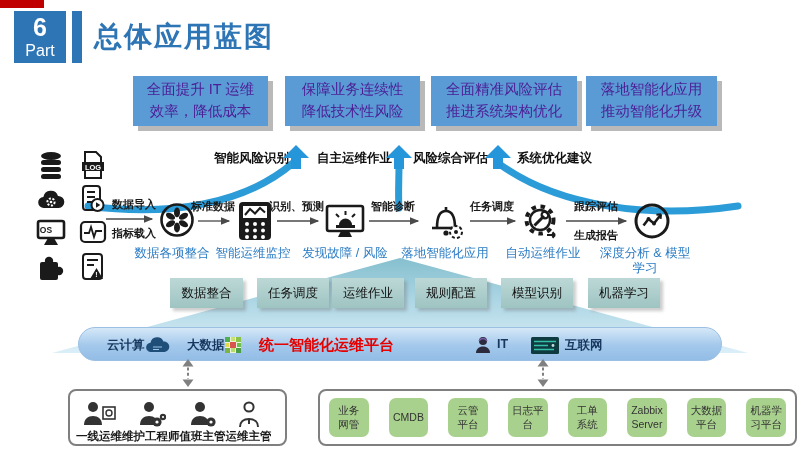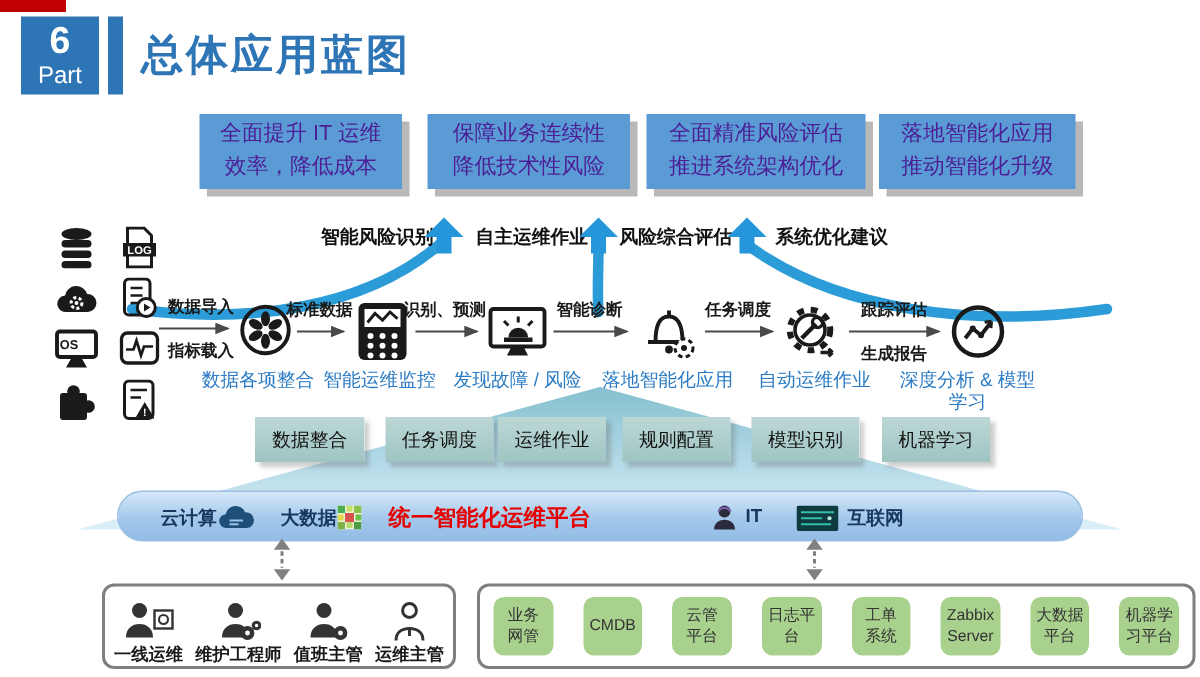--- a/index.html
+++ b/index.html
@@ -40,21 +40,21 @@
   .platform-bar{position:absolute;left:78px;top:327px;width:644px;height:34px;border-radius:17px;
                 background:linear-gradient(180deg,#D5E8F8,#A3C8EB 55%,#93BDE6);border:1px solid #9cc0e4;box-sizing:border-box}
   .pf-label{position:absolute;top:9px;font-size:12.5px;font-weight:bold;color:#17375E;white-space:nowrap}
   .pf-title{position:absolute;left:180px;width:200px;top:8px;text-align:left;font-size:15px;
             font-weight:bold;color:#E60000;white-space:nowrap}
 
   
   .varrow{position:absolute;width:14px;height:28px;top:359px}
   .panel{position:absolute;top:389px;height:57px;border:2px solid #7F7F7F;border-radius:8px;
          background:#fff;box-sizing:border-box}
-  .roles-panel{left:68px;width:236px;display:flex;justify-content:space-between;align-items:center;padding:10px 6px 0}
+  .roles-panel{left:68px;width:219px;display:flex;align-items:center;padding:10px 6px 0}
   .role{display:flex;flex-direction:column;align-items:center}
   .role-lbl{font-size:11.5px;font-weight:bold;color:#1a1a1a;margin-top:1px;white-space:nowrap}
   .systems-panel{left:318px;width:479px;display:flex;gap:20px;align-items:center;padding:7px 9px}
   .sysbox{background:#A9D18E;border-radius:7px;flex:1;height:39px;display:flex;align-items:center;
           justify-content:center;text-align:center;font-size:10.5px;color:#333;line-height:1.25;white-space:pre-line}
 </style>
 </head>
 <body>
 
 <div class="canvas">

